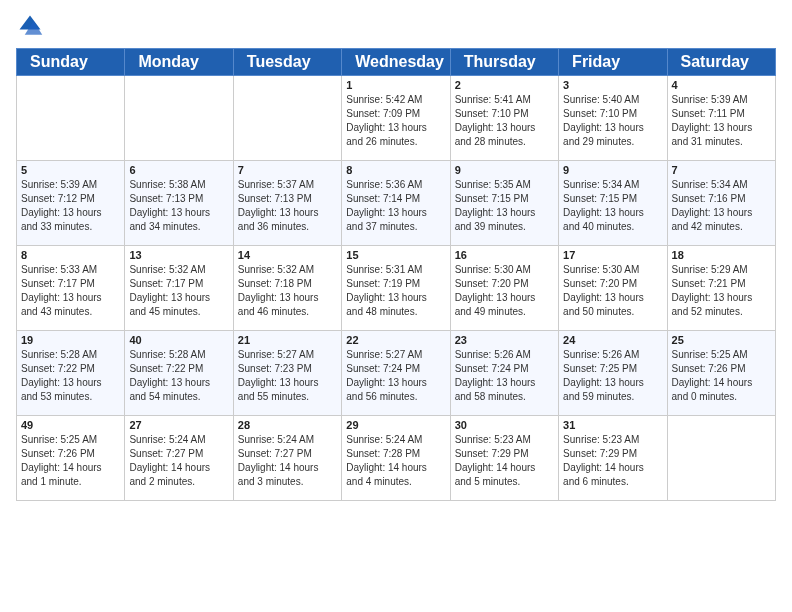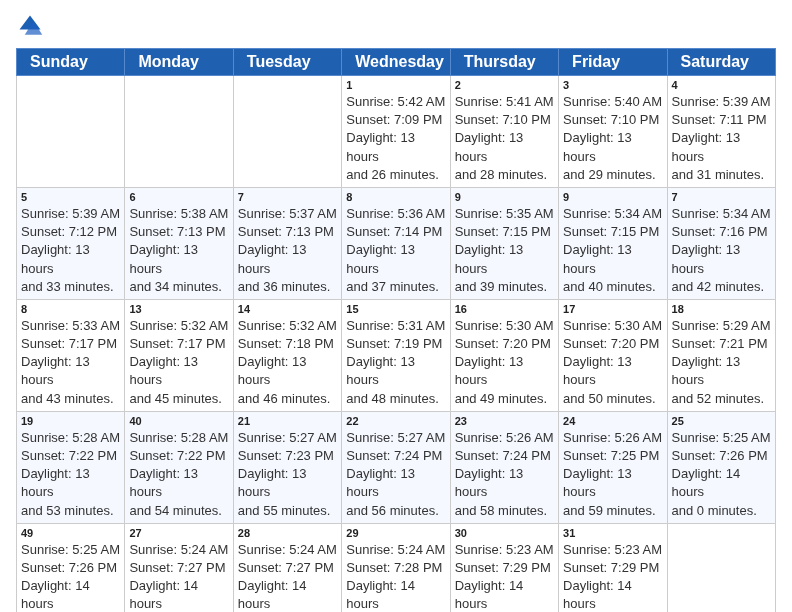--- a/index.html
+++ b/index.html
@@ -80,21 +80,21 @@
       background: #f5f8ff;
     }
     .day-num {
       font-size: 11px;
       font-weight: bold;
       color: #222;
       display: block;
       margin-bottom: 2px;
     }
     .day-info {
-      font-size: 13px;
+      font-size: 10px;
       line-height: 1.4;
       color: #333;
     }
     .empty-cell {
       background: #fff !important;
     }
   </style>
 </head>
 <body>
 

